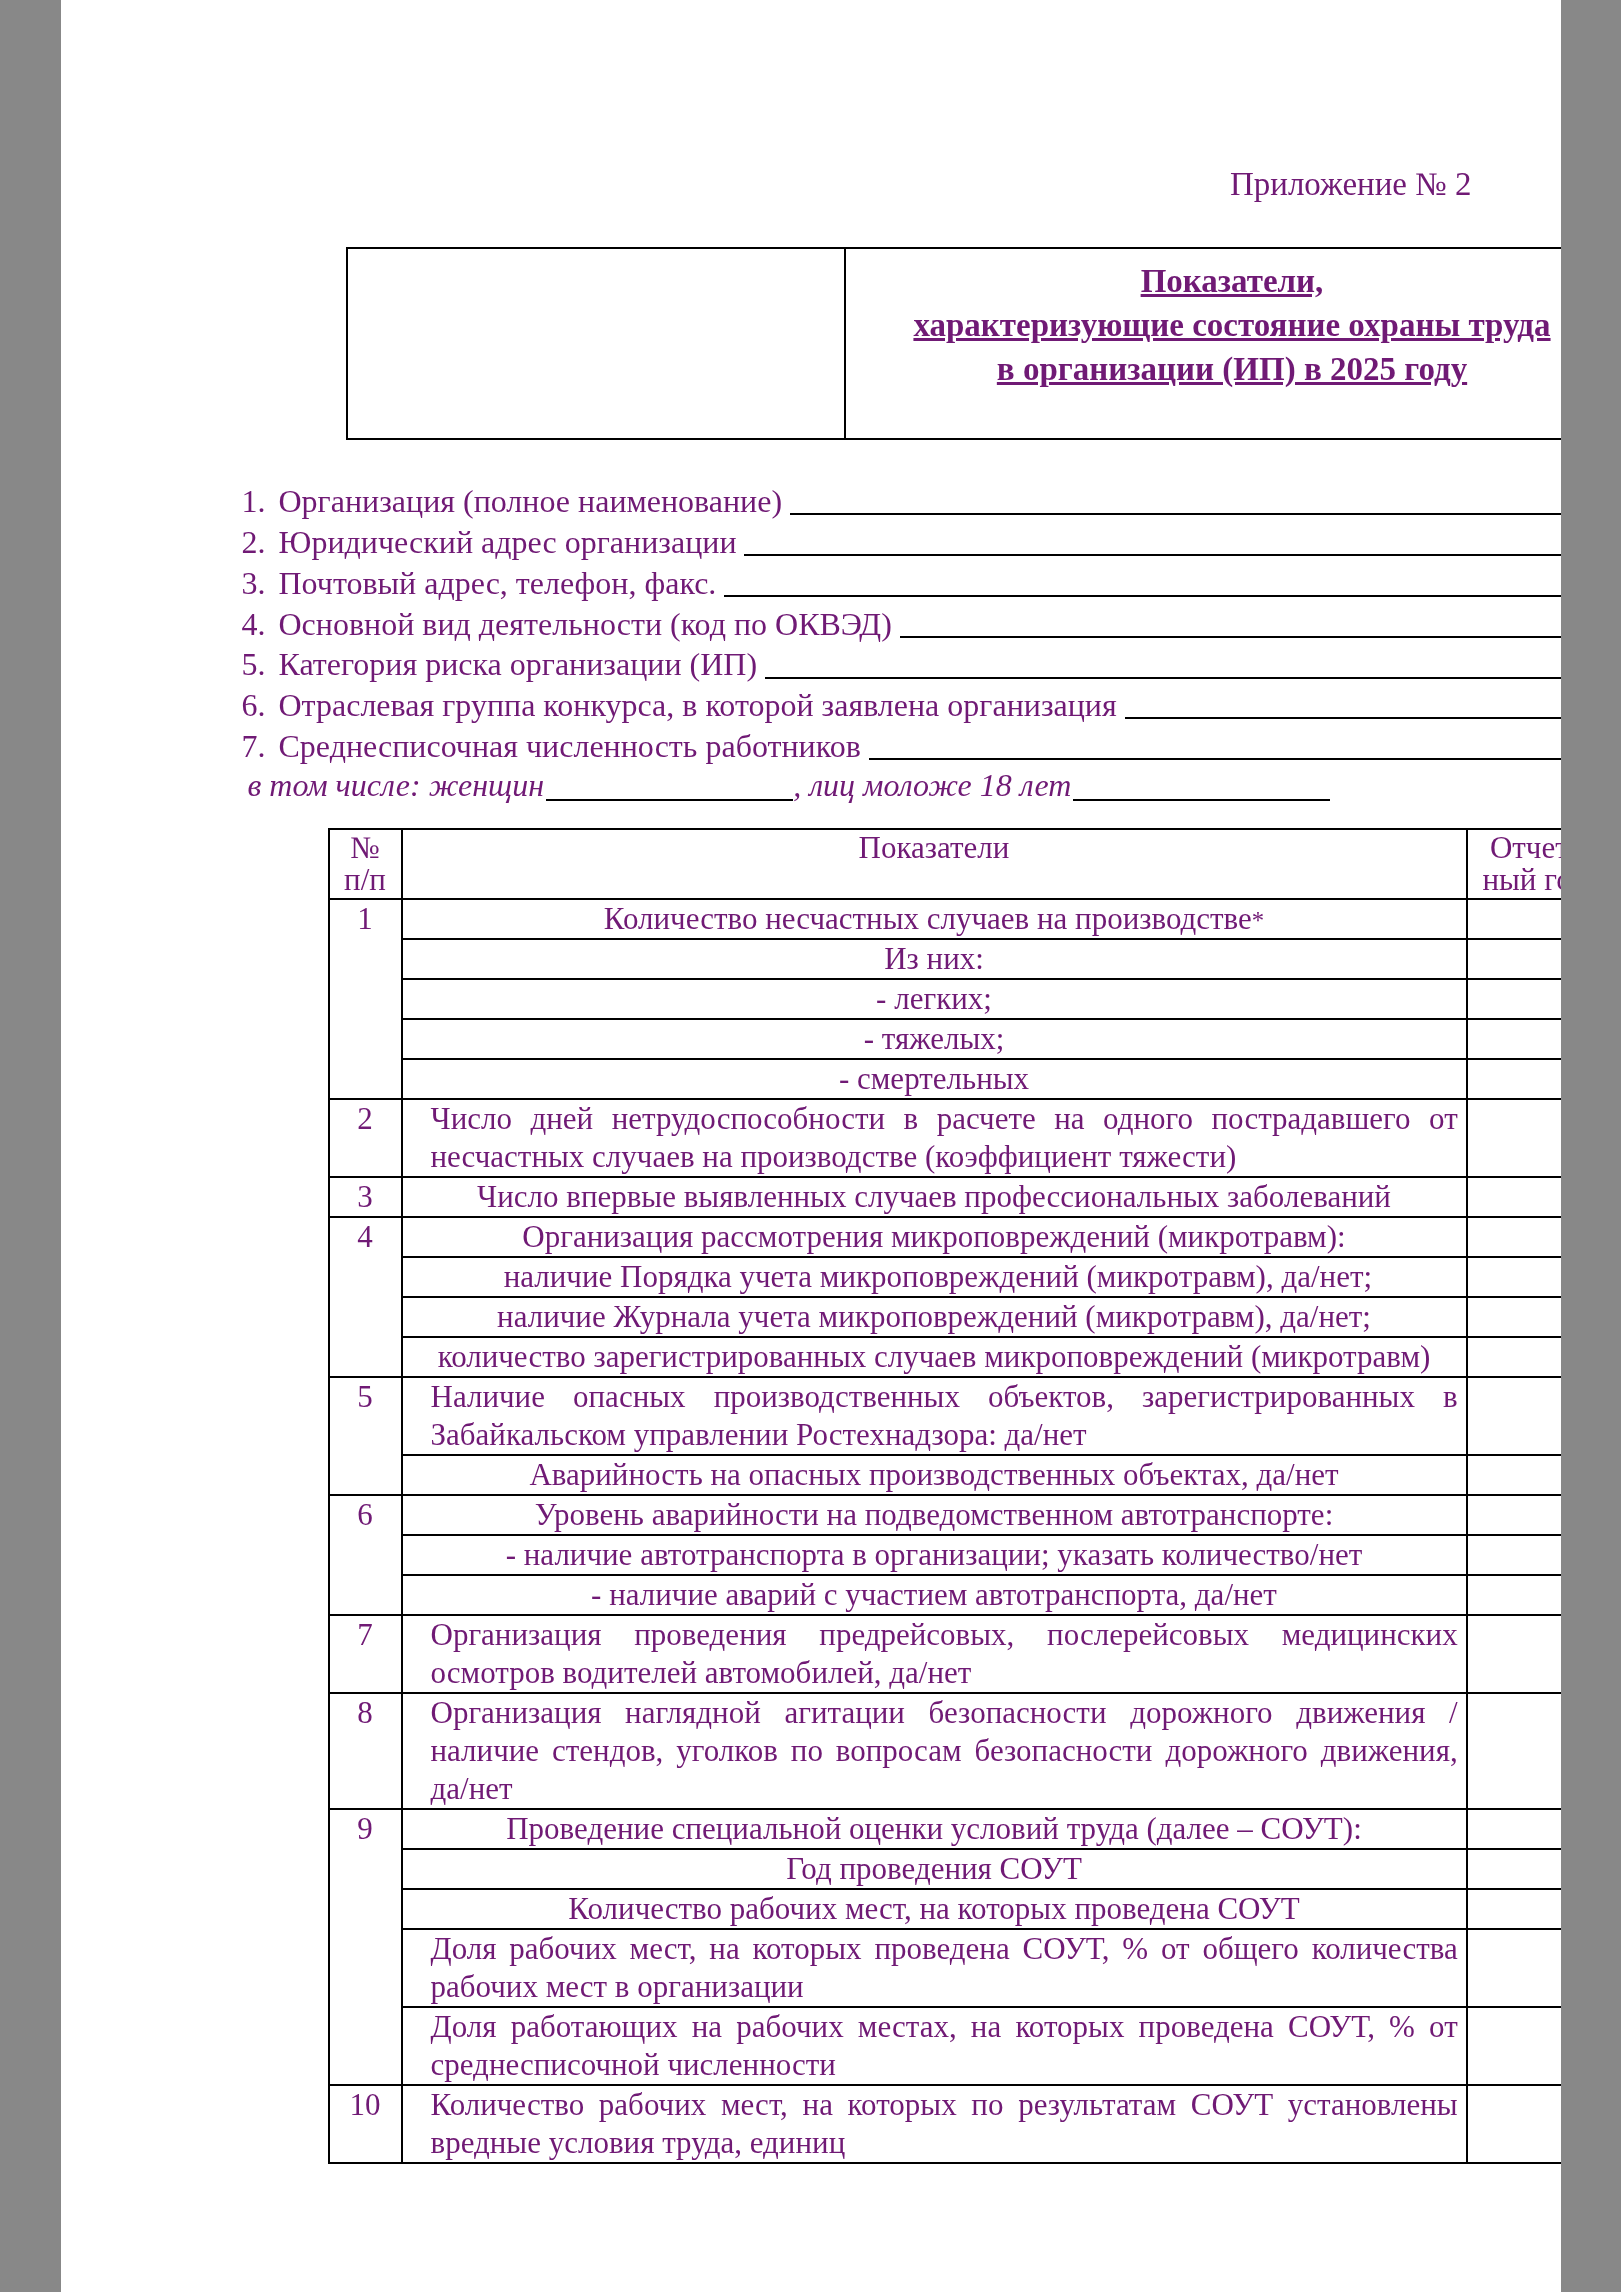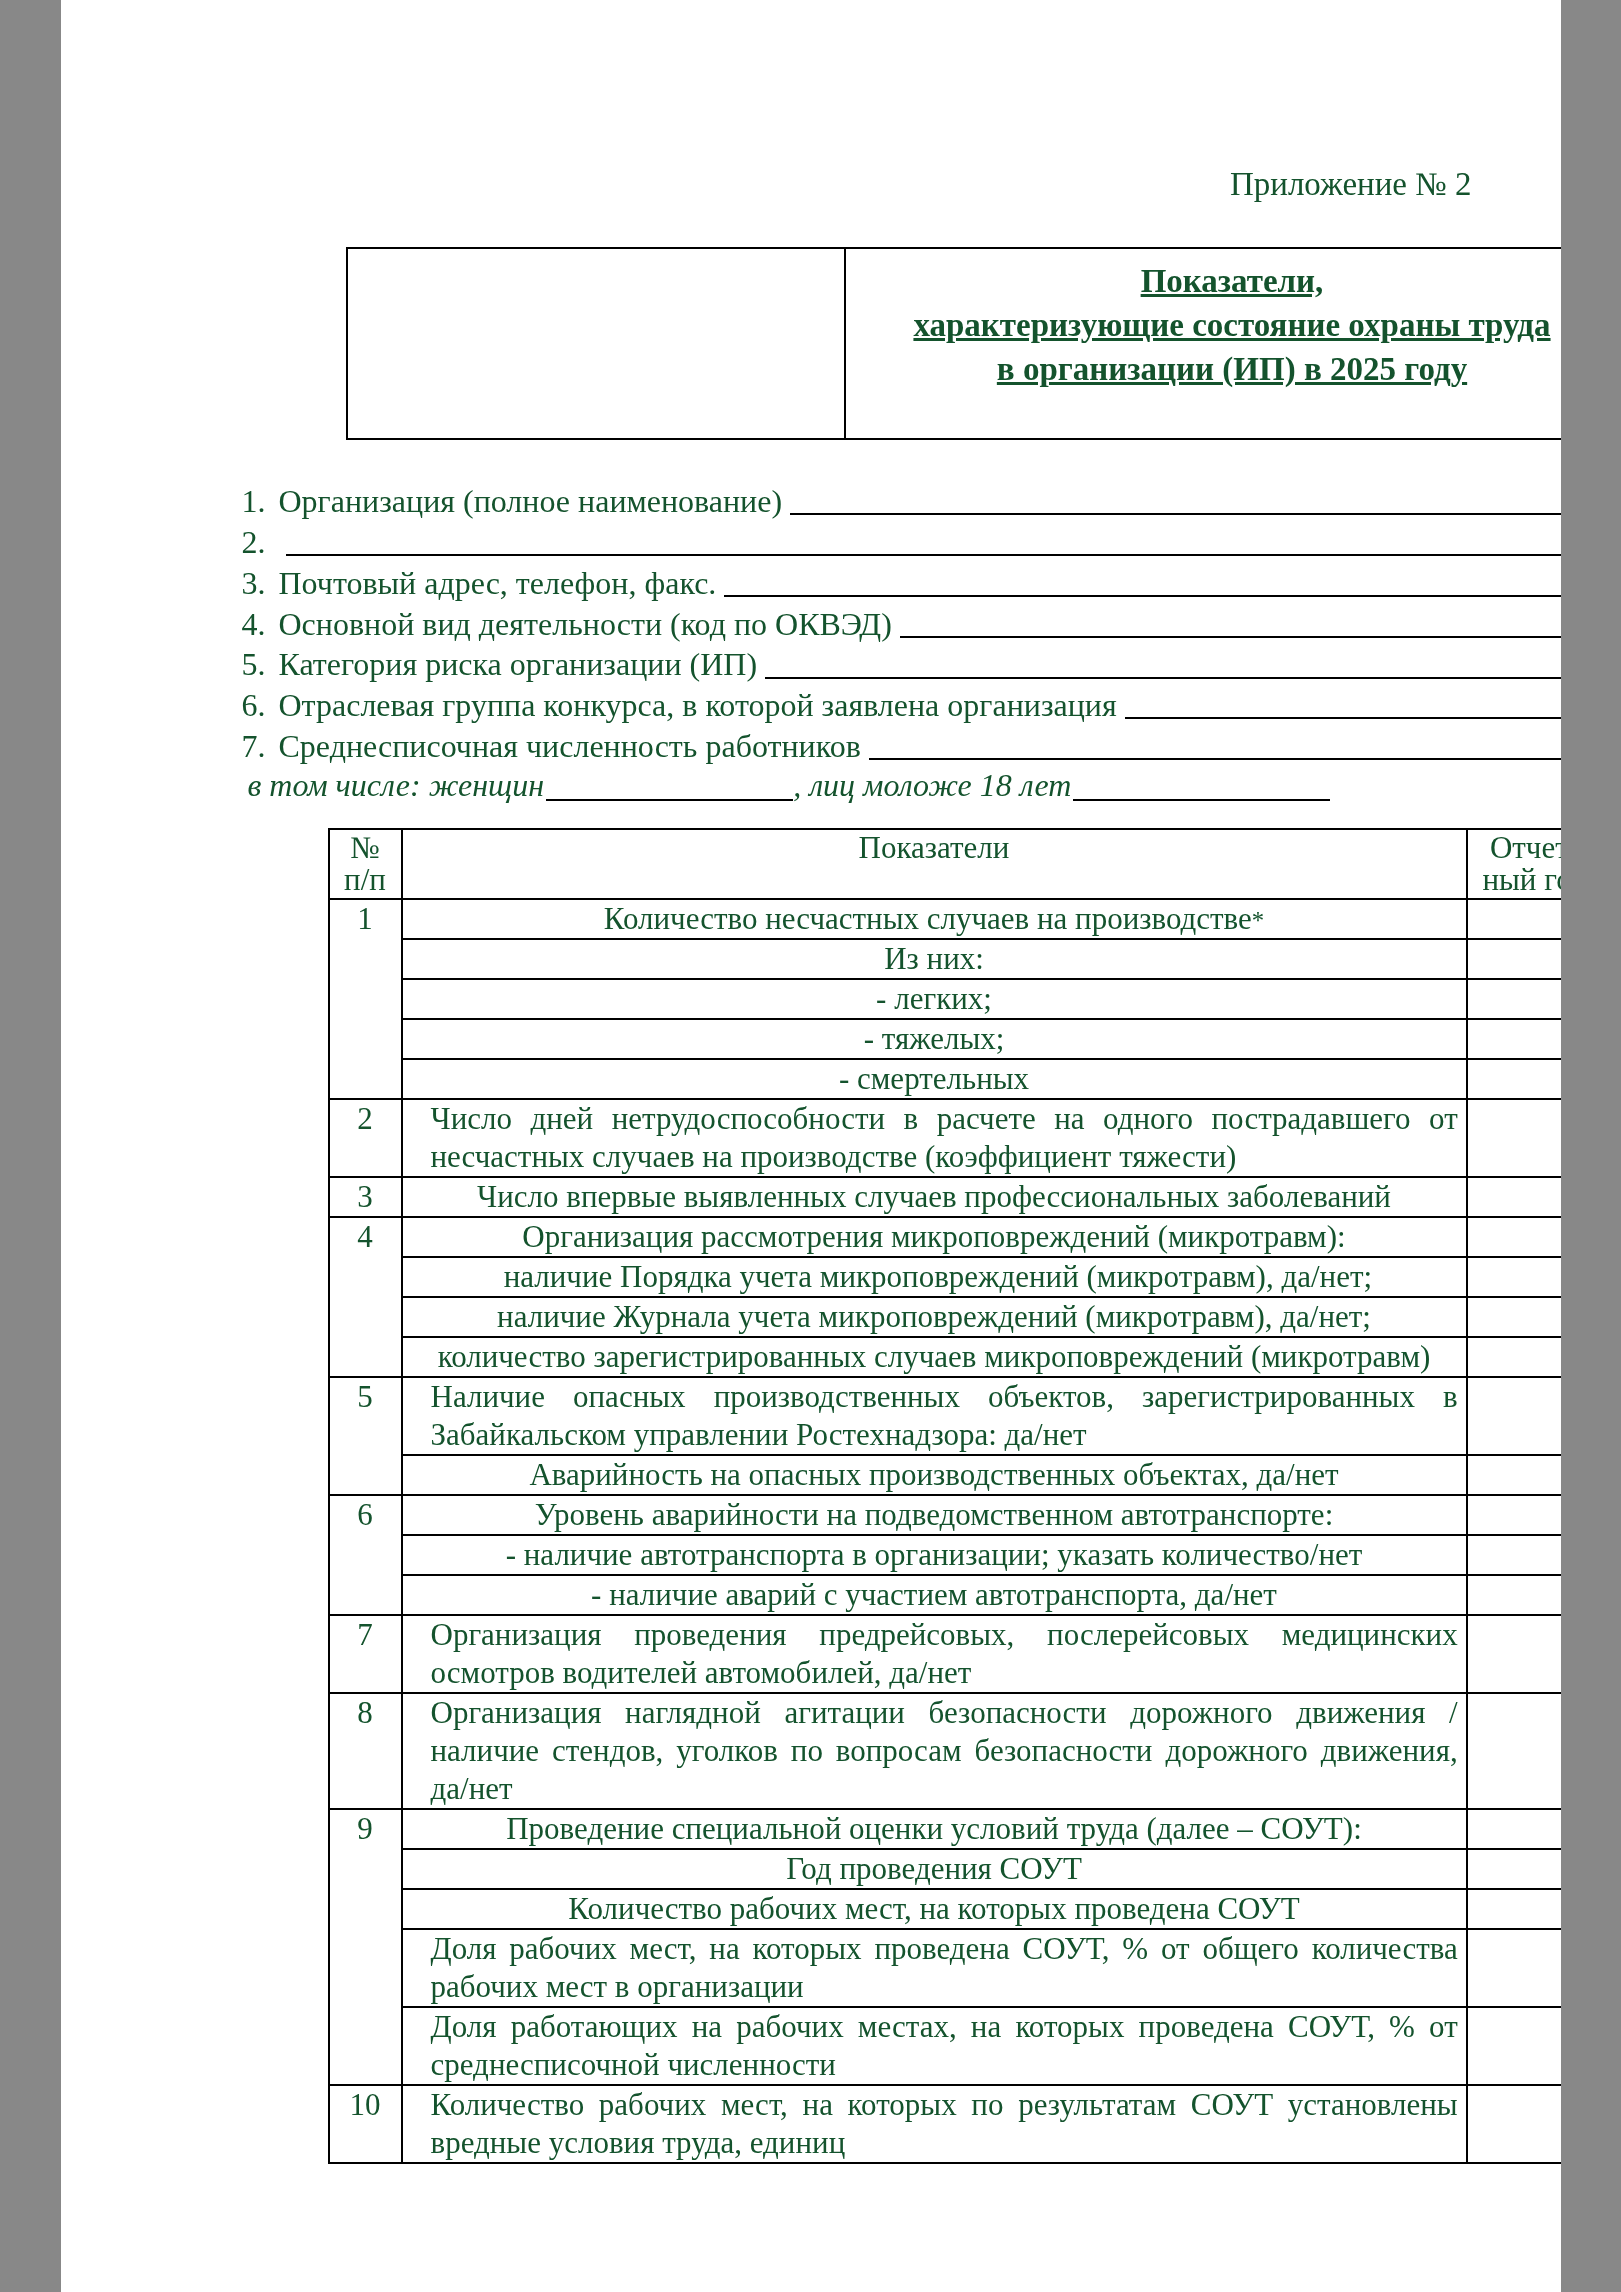--- a/index.html
+++ b/index.html
@@ -1,21 +1,21 @@
 <!DOCTYPE html>
 <html lang="ru"><head>
 <meta charset="utf-8">
 <style>
   html,body { margin:0; padding:0; background:#888; }
   .page {
     position:relative;
     width:1500px; height:2293px;
     margin:0 auto;
     background:#ffffff;
-    color:#14532d;
+    color:#701a75;
     font-family:"Liberation Serif", serif;
     overflow:hidden;
   }
 
   
   .appendix {
     position:absolute; top:165px; right:89px;
     font-size:33px; line-height:39px;
   }
 
@@ -106,20 +106,21 @@
   </div>
 
   <div class="org-list" id="org-list">
       <div class="org-item">
         <span class="org-num">1.</span>
         <span class="org-label">Организация (полное наименование)</span>
         <span class="fill-line"></span>
       </div>
       <div class="org-item">
         <span class="org-num">2.</span>
+        <span class="org-label">Юридический адрес организации</span>
         <span class="fill-line"></span>
       </div>
       <div class="org-item">
         <span class="org-num">3.</span>
         <span class="org-label">Почтовый адрес, телефон, факс.</span>
         <span class="fill-line"></span>
       </div>
       <div class="org-item">
         <span class="org-num">4.</span>
         <span class="org-label">Основной вид деятельности (код по ОКВЭД)</span>

